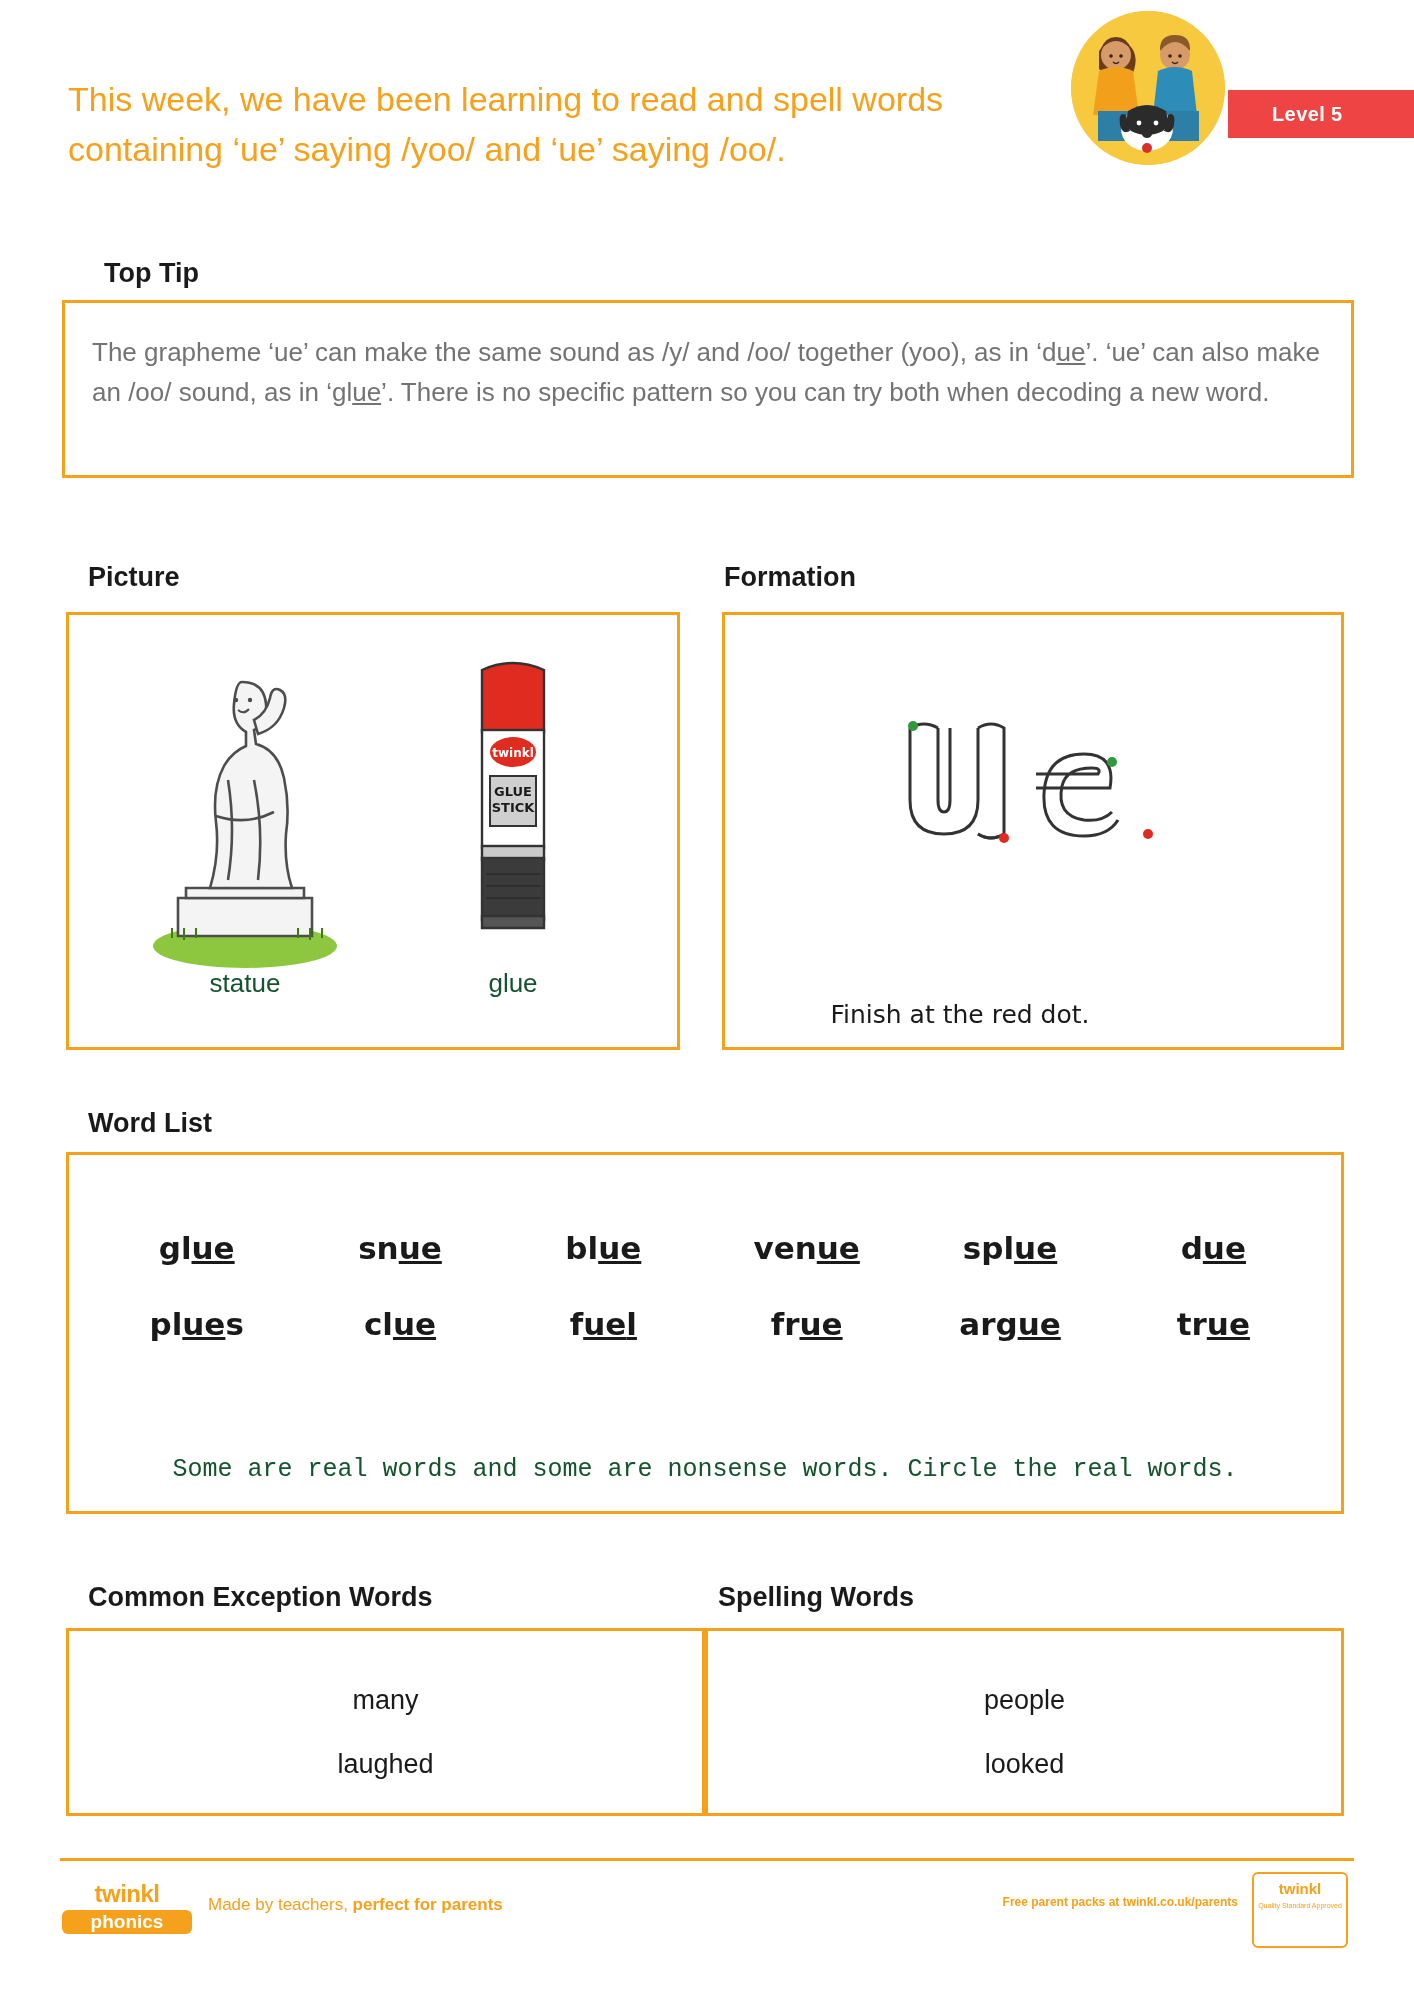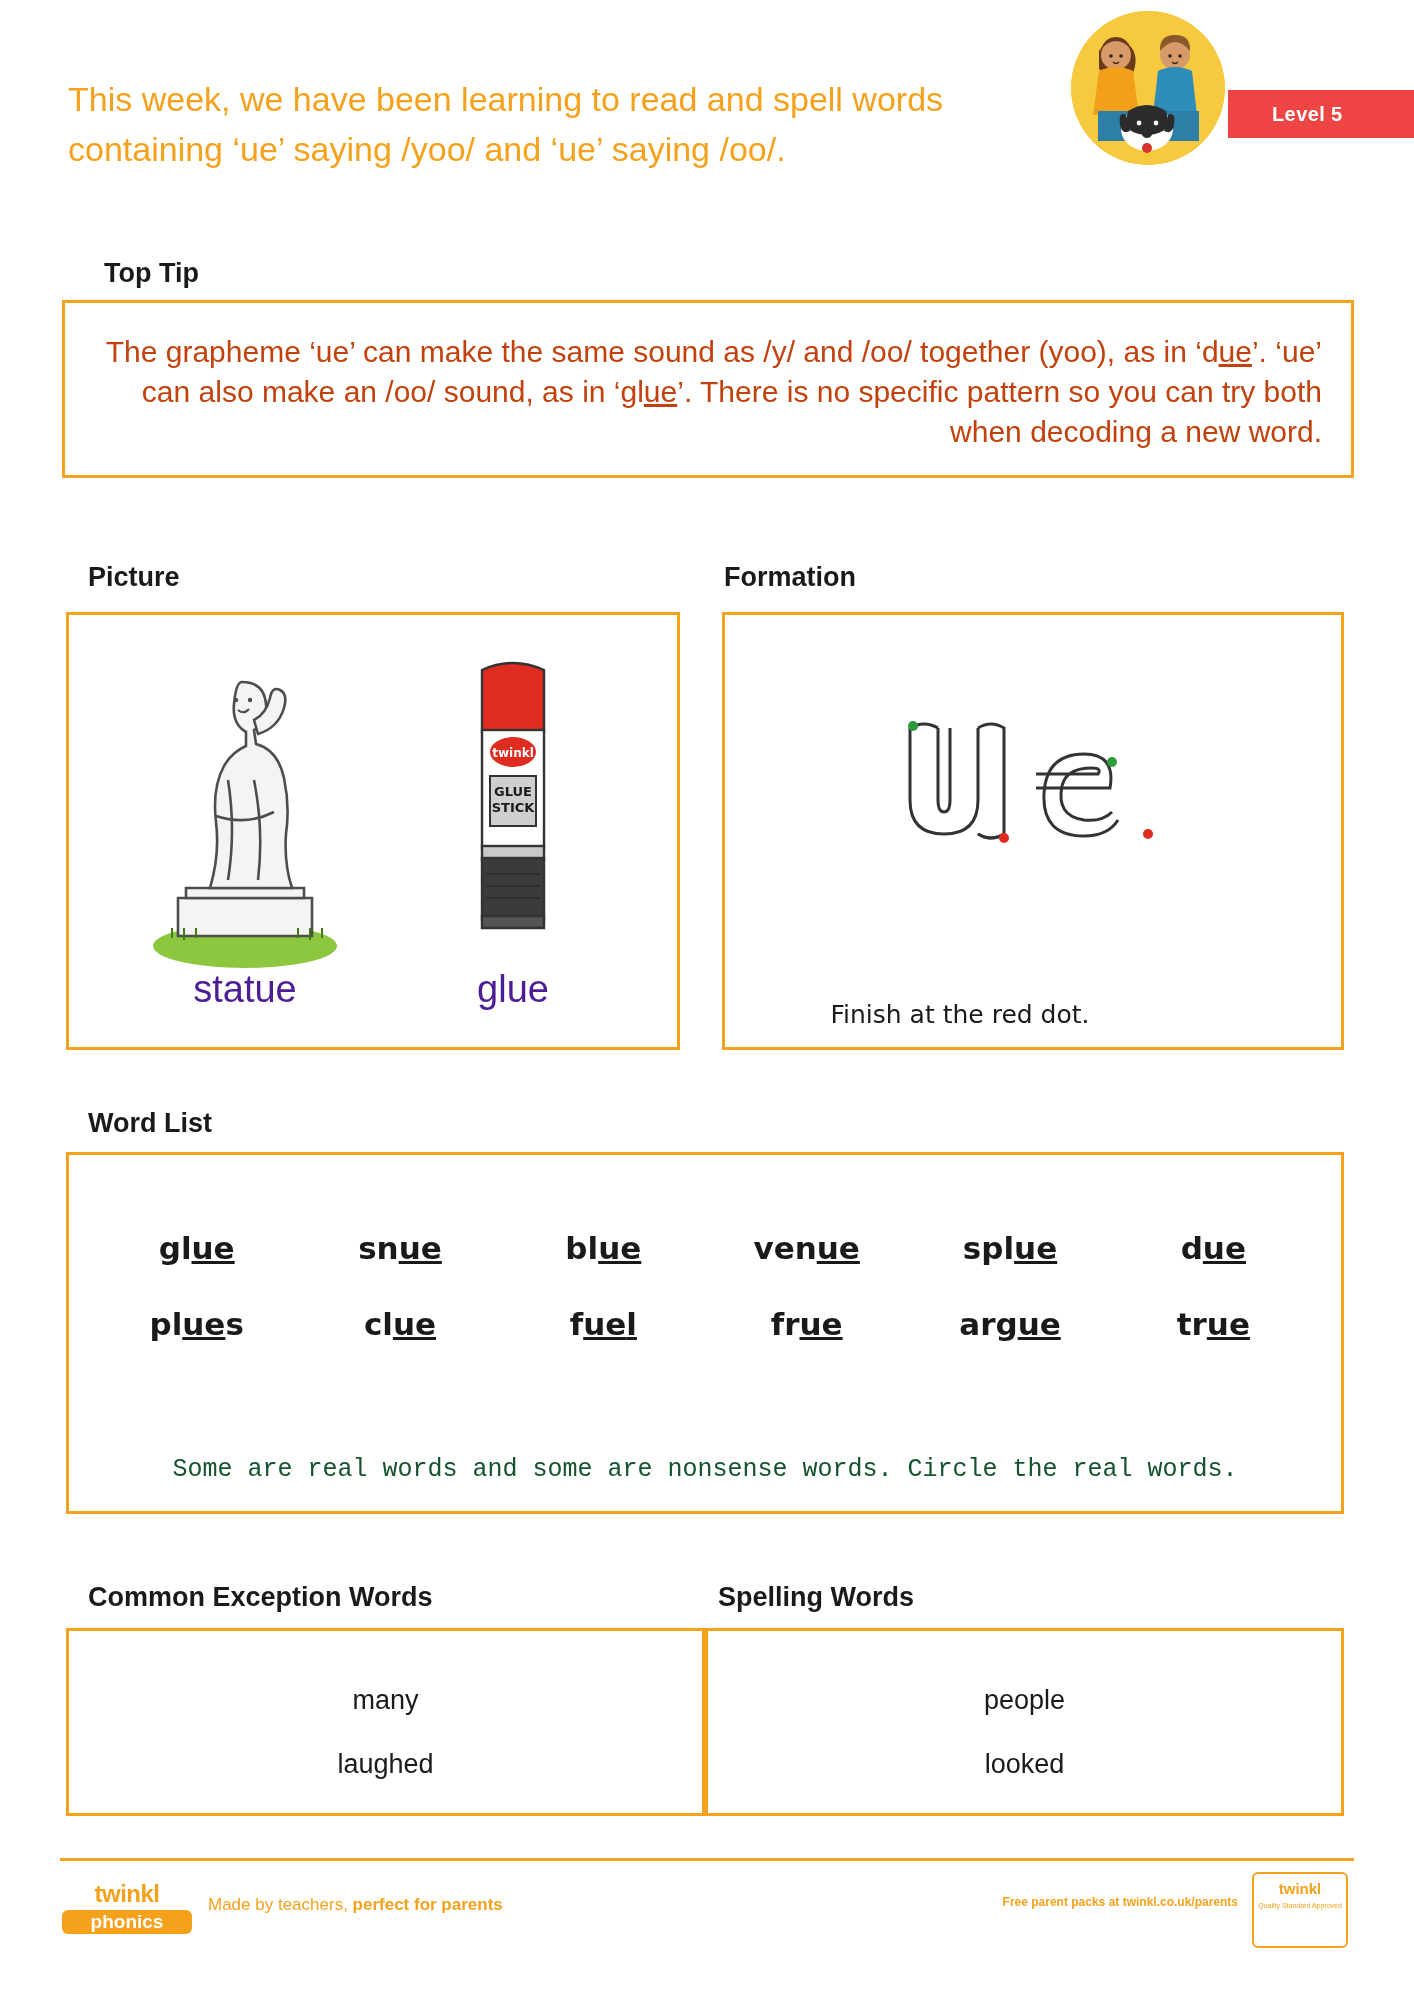--- a/index.html
+++ b/index.html
@@ -34,27 +34,27 @@
   .sec-label {
     position:absolute; font-size:27px; font-weight:bold; color:#1a1a1a;
   }
   .box {
     position:absolute; border:3px solid #F5A11B; background:#ffffff;
   }
 
   
   .toptip-text {
     position:absolute; left:92px; top:332px; width:1230px;
-    font-size:30px; line-height:40px; color:#c2410c;text-align:right;
+    font-size:26px; line-height:40px; color:#737373;
   }
   .u { text-decoration:underline; }
 
   
   .pic-item { position:absolute; text-align:center; }
-  .pic-caption { font-size:38px; color:#4c1d95; }
+  .pic-caption { font-size:26px; color:#14532d; }
 
   
   .formation-caption {
     position:absolute; left:720px; top:1000px; width:480px; text-align:center;
     font-size:25px; color:#1a1a1a; font-family:"DejaVu Sans", sans-serif;
   }
 
   
   .wordlist-grid {
     position:absolute; left:95px; top:1230px; width:1220px;

